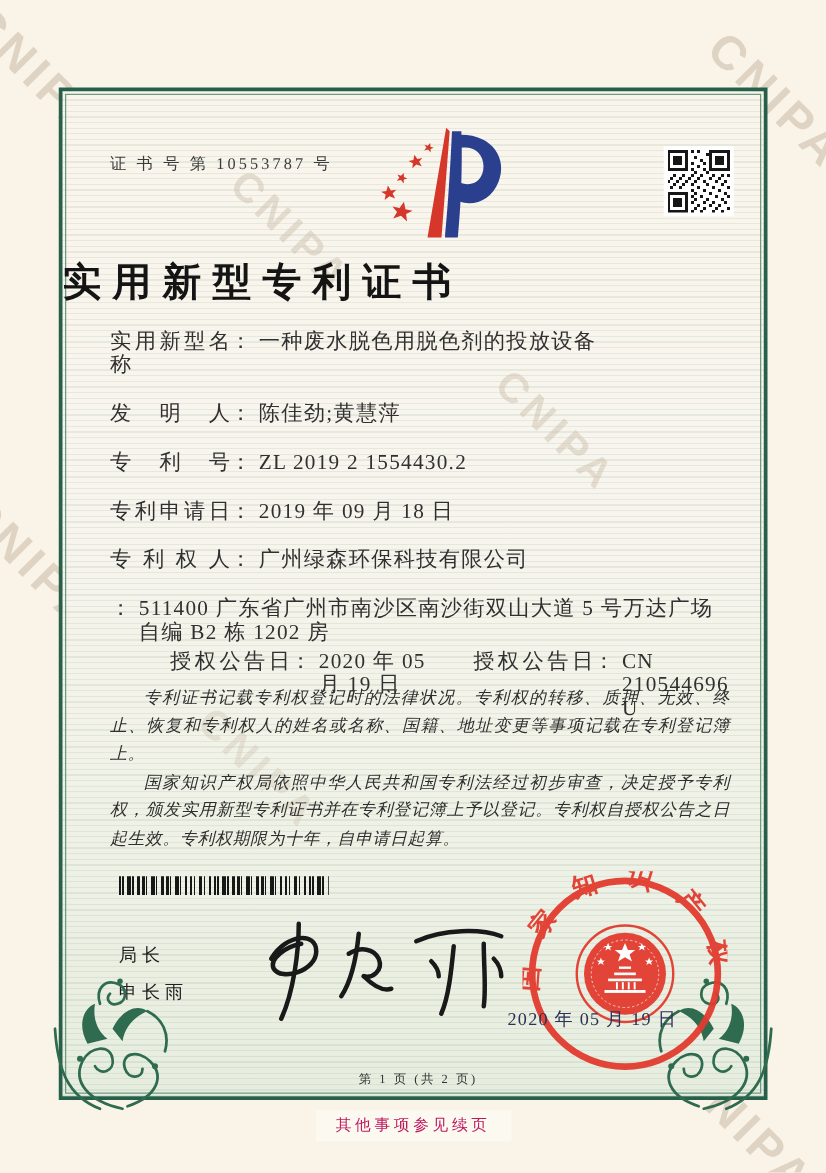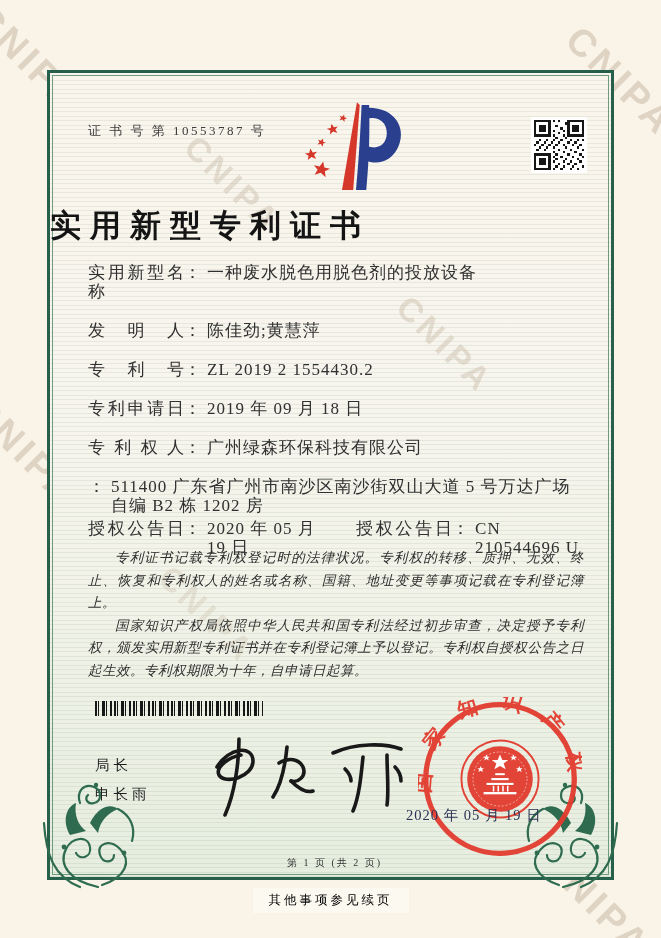--- a/index.html
+++ b/index.html
@@ -39,21 +39,21 @@
   .qr{left:481px;top:44px;width:56px;height:56px;background:#fff;padding:3px;box-sizing:border-box;}
   .title{left:0;top:132px;width:100%;
     font-size:31px;font-weight:bold;letter-spacing:9px;color:#141414;}
   
   .fields{left:38px;top:190px;width:495px;font-size:17px;color:#303030;}
   .frow{display:flex;line-height:19px;margin-bottom:20px;}
   .frow.addr{margin-bottom:4px;}
   .flabel{display:inline-block;width:96px;text-align:justify;text-align-last:justify;flex:none;}
   .fcolon{flex:none;margin-right:6px;}
   .fvalue{letter-spacing:1px;}
-  .grant{display:flex;line-height:19px;}
+  .grant{display:flex;line-height:19px;margin-left:48px;}
   .grant .grp{display:flex;}
   .grant .grp2{margin-left:22px;}
   
   .legal{left:38px;top:474px;width:496px;font-size:13.5px;line-height:22.5px;
     text-align:justify;color:#2e2e2e;font-style:italic;letter-spacing:0.5px;}
   .legal p{margin:0;text-indent:2em;}
   
   .barcode{left:45px;top:628px;width:168px;height:15px;
     background:repeating-linear-gradient(90deg,
       #171717 0 2px,transparent 2px 3px,
@@ -68,21 +68,21 @@
   .seal-date{left:356px;top:733px;width:170px;z-index:3;
     font-size:14.5px;letter-spacing:1px;color:#2c3156;}
   .page-no{left:4px;top:783px;width:100%;text-align:center;font-size:10px;
     letter-spacing:2px;color:#333;}
   .orn{top:692px;width:104px;height:126px;z-index:1;}
   .orn-left{left:-10px;}
   .orn-right{right:-10px;transform:scaleX(-1);}
   
   .footer-note{position:absolute;left:50%;top:888px;transform:translateX(-50%);
     background:#fcf9f1;padding:4px 16px;font-size:12.5px;letter-spacing:3px;
-    color:#000000;z-index:2;white-space:nowrap;}
+    color:#be185d;z-index:2;white-space:nowrap;}
 </style>
 </head>
 <body>
 
 <div class="wm wm-out" style="left:-20px;top:-10px;">CNIPA</div>
 <div class="wm wm-out" style="left:572px;top:12px;">CNIPA</div>
 <div class="wm wm-out" style="left:-24px;top:382px;">CNIPA</div>
 <div class="wm wm-out" style="left:548px;top:834px;">CNIPA</div>
 
 <div class="cert">

